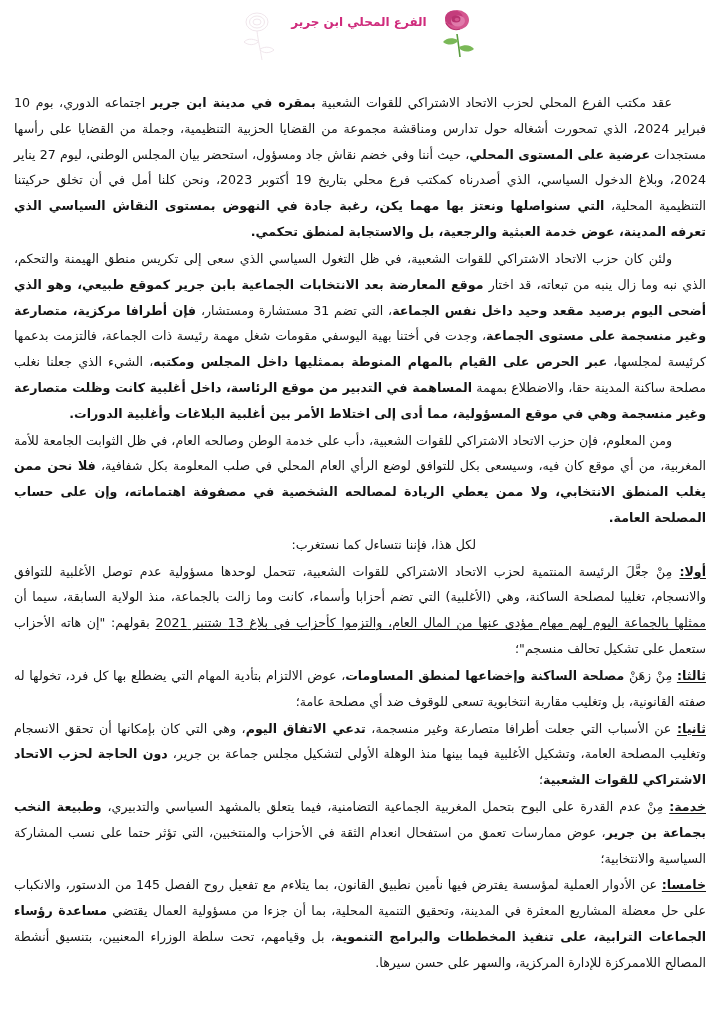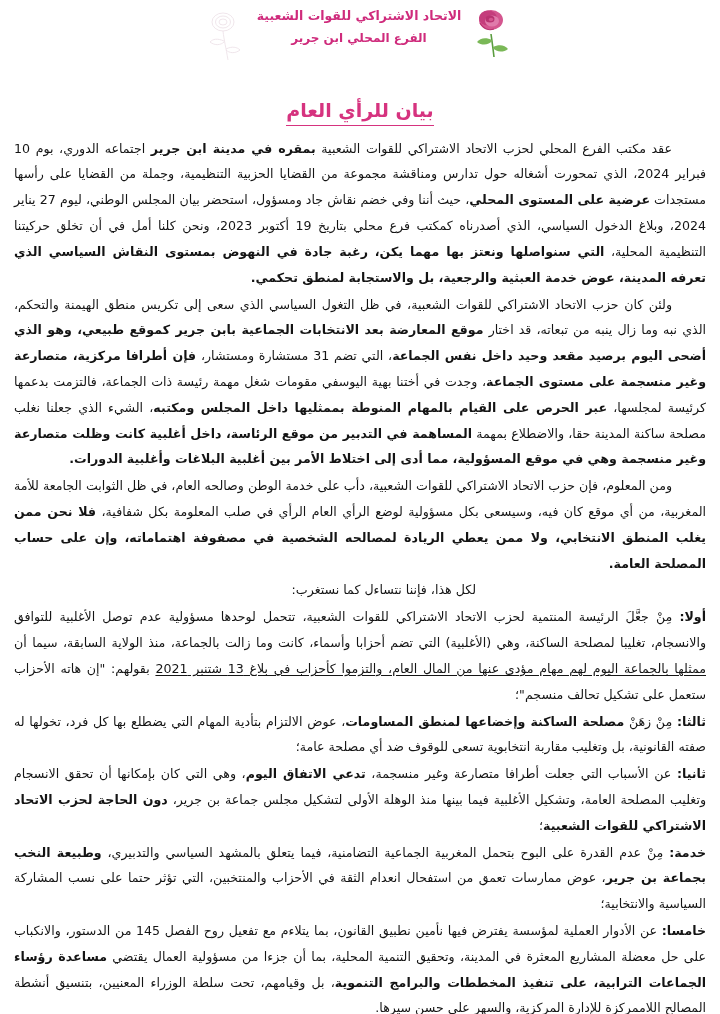--- a/index.html
+++ b/index.html
@@ -108,20 +108,21 @@
   p.para {
     margin: 0 0 1px 0;
     text-indent: 34px;
   }
   p.clause {
     margin: 0 0 1px 0;
     text-indent: 0;
   }
   .lead {
     font-weight: 700;
+    text-decoration: underline;
     text-underline-offset: 2px;
   }
   .b {
     font-weight: 700;
   }
   .bu {
     font-weight: 400;
     text-decoration: underline;
     text-underline-offset: 2px;
   }
@@ -145,21 +146,20 @@
             <ellipse cx="20" cy="14" rx="11" ry="9"></ellipse>
             <ellipse cx="20" cy="14" rx="7.5" ry="6"></ellipse>
             <ellipse cx="20" cy="14" rx="4" ry="3"></ellipse>
             <path d="M20 23 C21 32 23 40 25 52"></path>
             <path d="M21 33 C14 30 10 31 7 34 C12 38 18 37 21 34"></path>
             <path d="M23 41 C29 38 34 39 37 42 C32 46 26 45 23 42"></path>
           </g>
         </svg>
       </span>
 
-      <div class="org-name">الاتحاد الاشتراكي للقوات الشعبية</div>
       <div class="branch-name">الفرع المحلي ابن جرير</div>
 
       <span class="rose-logo">
         <svg viewBox="0 0 46 52" width="46" height="52" aria-hidden="true">
           <path d="M24 28 C25 35 26 42 27 51" stroke="#5a9c3f" stroke-width="1.6" fill="none"></path>
           <path d="M25 34 C19 31 13 32 10 36 C15 40 22 39 25 35 Z" fill="#7ab857"></path>
           <path d="M26 41 C32 38 38 39 41 43 C36 47 29 46 26 42 Z" fill="#7ab857"></path>
           <g>
             <ellipse cx="24" cy="14" rx="12" ry="10" fill="#d4568f"></ellipse>
             <ellipse cx="21" cy="12" rx="9" ry="7.5" fill="#c43d7c"></ellipse>
@@ -167,39 +167,36 @@
             <ellipse cx="23" cy="13" rx="4.5" ry="3.5" fill="#b83270"></ellipse>
             <ellipse cx="24" cy="13.5" rx="2.2" ry="1.8" fill="#d4568f"></ellipse>
             <path d="M13 17 C16 23 22 25 27 23" stroke="#b83270" stroke-width="1.1" fill="none"></path>
           </g>
         </svg>
       </span>
 
     </div>
   </div>
 
-  <div class="doc-title-wrap">
-    <span class="doc-title">بيان للرأي العام</span>
+
+  <div class="body-text">
+
+    <p class="para"><span>عقد مكتب الفرع المحلي لحزب الاتحاد الاشتراكي للقوات الشعبية </span><span class="b">بمقره في مدينة ابن جرير</span><span> اجتماعه الدوري، بوم 10 فبراير 2024، الذي تمحورت أشغاله حول تدارس ومناقشة مجموعة من القضايا الحزبية التنظيمية، وجملة من القضايا على رأسها مستجدات </span><span class="b">عرضية على المستوى المحلي</span><span>، حيث أننا وفي خضم نقاش جاد ومسؤول، استحضر بيان المجلس الوطني، ليوم 27 يناير 2024، وبلاغ الدخول السياسي، الذي أصدرناه كمكتب فرع محلي بتاريخ 19 أكتوبر 2023، ونحن كلنا أمل في أن تخلق حركيتنا التنظيمية المحلية، </span><span class="b">التي سنواصلها ونعتز بها مهما يكن، رغبة جادة في النهوض بمستوى النقاش السياسي الذي تعرفه المدينة، عوض خدمة العبثية والرجعية، بل والاستجابة لمنطق تحكمي.</span></p>
+
+    <p class="para"><span>ولئن كان حزب الاتحاد الاشتراكي للقوات الشعبية، في ظل التغول السياسي الذي سعى إلى تكريس منطق الهيمنة والتحكم، الذي نبه وما زال ينبه من تبعاته، قد اختار </span><span class="b">موقع المعارضة بعد الانتخابات الجماعية بابن جرير كموقع طبيعي، وهو الذي أضحى اليوم برصيد مقعد وحيد داخل نفس الجماعة</span><span>، التي تضم 31 مستشارة ومستشار، </span><span class="b">فإن أطرافا مركزية، متصارعة وغير منسجمة على مستوى الجماعة</span><span>، وجدت في أختنا بهية اليوسفي مقومات شغل مهمة رئيسة ذات الجماعة، فالتزمت بدعمها كرئيسة لمجلسها، </span><span class="b">عبر الحرص على القيام بالمهام المنوطة بممثليها داخل المجلس ومكتبه</span><span>، الشيء الذي جعلنا نغلب مصلحة ساكنة المدينة حقا، والاضطلاع بمهمة </span><span class="b">المساهمة في التدبير من موقع الرئاسة، داخل أغلبية كانت وظلت متصارعة وغير منسجمة وهي في موقع المسؤولية، مما أدى إلى اختلاط الأمر بين أغلبية البلاغات وأغلبية الدورات.</span></p>
+
+    <p class="para"><span>ومن المعلوم، فإن حزب الاتحاد الاشتراكي للقوات الشعبية، دأب على خدمة الوطن وصالحه العام، في ظل الثوابت الجامعة للأمة المغربية، من أي موقع كان فيه، وسيسعى بكل للتوافق لوضع الرأي العام المحلي في صلب المعلومة بكل شفافية، </span><span class="b">فلا نحن ممن يغلب المنطق الانتخابي، ولا ممن يعطي الريادة لمصالحه الشخصية في مصفوفة اهتماماته، وإن على حساب المصلحة العامة.</span></p>
+
+    <p class="para ask-line">لكل هذا، فإننا نتساءل كما نستغرب:</p>
+
+    <p class="clause"><span class="lead">أولا:</span><span> مِنْ جعَّلَ الرئيسة المنتمية لحزب الاتحاد الاشتراكي للقوات الشعبية، تتحمل لوحدها مسؤولية عدم توصل الأغلبية للتوافق والانسجام، تغليبا لمصلحة الساكنة، وهي (الأغلبية) التي تضم أحزابا وأسماء، كانت وما زالت بالجماعة، منذ الولاية السابقة، سيما أن </span><span class="bu">ممثلها بالجماعة اليوم لهم مهام مؤدى عنها من المال العام، والتزموا كأحزاب في بلاغ 13 شتنبر 2021</span><span> بقولهم: "إن هاته الأحزاب ستعمل على تشكيل تحالف منسجم"؛</span></p>
+
+    <p class="clause"><span class="lead">ثالثا:</span><span> مِنْ زهَنْ </span><span class="b">مصلحة الساكنة وإخضاعها لمنطق المساومات</span><span>، عوض الالتزام بتأدية المهام التي يضطلع بها كل فرد، تخولها له صفته القانونية، بل وتغليب مقاربة انتخابوية تسعى للوقوف ضد أي مصلحة عامة؛</span></p>
+
+    <p class="clause"><span class="lead">ثانيا:</span><span> عن الأسباب التي جعلت أطرافا متصارعة وغير منسجمة، </span><span class="b">تدعي الاتفاق اليوم</span><span>، وهي التي كان بإمكانها أن تحقق الانسجام وتغليب المصلحة العامة، وتشكيل الأغلبية فيما بينها منذ الوهلة الأولى لتشكيل مجلس جماعة بن جرير، </span><span class="b">دون الحاجة لحزب الاتحاد الاشتراكي للقوات الشعبية</span><span>؛</span></p>
+
+    <p class="clause"><span class="lead">خدمة:</span><span> مِنْ عدم القدرة على البوح بتحمل المغربية الجماعية التضامنية، فيما يتعلق بالمشهد السياسي والتدبيري، </span><span class="b">وطبيعة النخب بجماعة بن جرير</span><span>، عوض ممارسات تعمق من استفحال انعدام الثقة في الأحزاب والمنتخبين، التي تؤثر حتما على نسب المشاركة السياسية والانتخابية؛</span></p>
+
+    <p class="clause"><span class="lead">خامسا:</span><span> عن الأدوار العملية لمؤسسة يفترض فيها نأمين نطبيق القانون، بما يتلاءم مع تفعيل روح الفصل 145 من الدستور، والانكباب على حل معضلة المشاريع المعثرة في المدينة، وتحقيق التنمية المحلية، بما أن جزءا من مسؤولية العمال يقتضي </span><span class="b">مساعدة رؤساء الجماعات الترابية، على تنفيذ المخططات والبرامج التنموية</span><span>، بل وقيامهم، تحت سلطة الوزراء المعنيين، بتنسيق أنشطة المصالح اللاممركزة للإدارة المركزية، والسهر على حسن سيرها.</span></p>
+
   </div>
 
-  <div class="body-text">
-
-    <p class="para"><span>عقد مكتب الفرع المحلي لحزب الاتحاد الاشتراكي للقوات الشعبية </span><span class="b">بمقره في مدينة ابن جرير</span><span> اجتماعه الدوري، بوم 10 فبراير 2024، الذي تمحورت أشغاله حول تدارس ومناقشة مجموعة من القضايا الحزبية التنظيمية، وجملة من القضايا على رأسها مستجدات </span><span class="b">عرضية على المستوى المحلي</span><span>، حيث أننا وفي خضم نقاش جاد ومسؤول، استحضر بيان المجلس الوطني، ليوم 27 يناير 2024، وبلاغ الدخول السياسي، الذي أصدرناه كمكتب فرع محلي بتاريخ 19 أكتوبر 2023، ونحن كلنا أمل في أن تخلق حركيتنا التنظيمية المحلية، </span><span class="b">التي سنواصلها ونعتز بها مهما يكن، رغبة جادة في النهوض بمستوى النقاش السياسي الذي تعرفه المدينة، عوض خدمة العبثية والرجعية، بل والاستجابة لمنطق تحكمي.</span></p>
-
-    <p class="para"><span>ولئن كان حزب الاتحاد الاشتراكي للقوات الشعبية، في ظل التغول السياسي الذي سعى إلى تكريس منطق الهيمنة والتحكم، الذي نبه وما زال ينبه من تبعاته، قد اختار </span><span class="b">موقع المعارضة بعد الانتخابات الجماعية بابن جرير كموقع طبيعي، وهو الذي أضحى اليوم برصيد مقعد وحيد داخل نفس الجماعة</span><span>، التي تضم 31 مستشارة ومستشار، </span><span class="b">فإن أطرافا مركزية، متصارعة وغير منسجمة على مستوى الجماعة</span><span>، وجدت في أختنا بهية اليوسفي مقومات شغل مهمة رئيسة ذات الجماعة، فالتزمت بدعمها كرئيسة لمجلسها، </span><span class="b">عبر الحرص على القيام بالمهام المنوطة بممثليها داخل المجلس ومكتبه</span><span>، الشيء الذي جعلنا نغلب مصلحة ساكنة المدينة حقا، والاضطلاع بمهمة </span><span class="b">المساهمة في التدبير من موقع الرئاسة، داخل أغلبية كانت وظلت متصارعة وغير منسجمة وهي في موقع المسؤولية، مما أدى إلى اختلاط الأمر بين أغلبية البلاغات وأغلبية الدورات.</span></p>
-
-    <p class="para"><span>ومن المعلوم، فإن حزب الاتحاد الاشتراكي للقوات الشعبية، دأب على خدمة الوطن وصالحه العام، في ظل الثوابت الجامعة للأمة المغربية، من أي موقع كان فيه، وسيسعى بكل مسؤولية لوضع الرأي العام الرأي في صلب المعلومة بكل شفافية، </span><span class="b">فلا نحن ممن يغلب المنطق الانتخابي، ولا ممن يعطي الريادة لمصالحه الشخصية في مصفوفة اهتماماته، وإن على حساب المصلحة العامة.</span></p>
-
-    <p class="para ask-line">لكل هذا، فإننا نتساءل كما نستغرب:</p>
-
-    <p class="clause"><span class="lead">أولا:</span><span> مِنْ جعَّلَ الرئيسة المنتمية لحزب الاتحاد الاشتراكي للقوات الشعبية، تتحمل لوحدها مسؤولية عدم توصل الأغلبية للتوافق والانسجام، تغليبا لمصلحة الساكنة، وهي (الأغلبية) التي تضم أحزابا وأسماء، كانت وما زالت بالجماعة، منذ الولاية السابقة، سيما أن </span><span class="bu">ممثلها بالجماعة اليوم لهم مهام مؤدى عنها من المال العام، والتزموا كأحزاب في بلاغ 13 شتنبر 2021</span><span> بقولهم: "إن هاته الأحزاب ستعمل على تشكيل تحالف منسجم"؛</span></p>
-
-    <p class="clause"><span class="lead">ثالثا:</span><span> مِنْ زهَنْ </span><span class="b">مصلحة الساكنة وإخضاعها لمنطق المساومات</span><span>، عوض الالتزام بتأدية المهام التي يضطلع بها كل فرد، تخولها له صفته القانونية، بل وتغليب مقاربة انتخابوية تسعى للوقوف ضد أي مصلحة عامة؛</span></p>
-
-    <p class="clause"><span class="lead">ثانيا:</span><span> عن الأسباب التي جعلت أطرافا متصارعة وغير منسجمة، </span><span class="b">تدعي الاتفاق اليوم</span><span>، وهي التي كان بإمكانها أن تحقق الانسجام وتغليب المصلحة العامة، وتشكيل الأغلبية فيما بينها منذ الوهلة الأولى لتشكيل مجلس جماعة بن جرير، </span><span class="b">دون الحاجة لحزب الاتحاد الاشتراكي للقوات الشعبية</span><span>؛</span></p>
-
-    <p class="clause"><span class="lead">خدمة:</span><span> مِنْ عدم القدرة على البوح بتحمل المغربية الجماعية التضامنية، فيما يتعلق بالمشهد السياسي والتدبيري، </span><span class="b">وطبيعة النخب بجماعة بن جرير</span><span>، عوض ممارسات تعمق من استفحال انعدام الثقة في الأحزاب والمنتخبين، التي تؤثر حتما على نسب المشاركة السياسية والانتخابية؛</span></p>
-
-    <p class="clause"><span class="lead">خامسا:</span><span> عن الأدوار العملية لمؤسسة يفترض فيها نأمين نطبيق القانون، بما يتلاءم مع تفعيل روح الفصل 145 من الدستور، والانكباب على حل معضلة المشاريع المعثرة في المدينة، وتحقيق التنمية المحلية، بما أن جزءا من مسؤولية العمال يقتضي </span><span class="b">مساعدة رؤساء الجماعات الترابية، على تنفيذ المخططات والبرامج التنموية</span><span>، بل وقيامهم، تحت سلطة الوزراء المعنيين، بتنسيق أنشطة المصالح اللاممركزة للإدارة المركزية، والسهر على حسن سيرها.</span></p>
-
-  </div>
-
 </div>
 
 </body></html>

